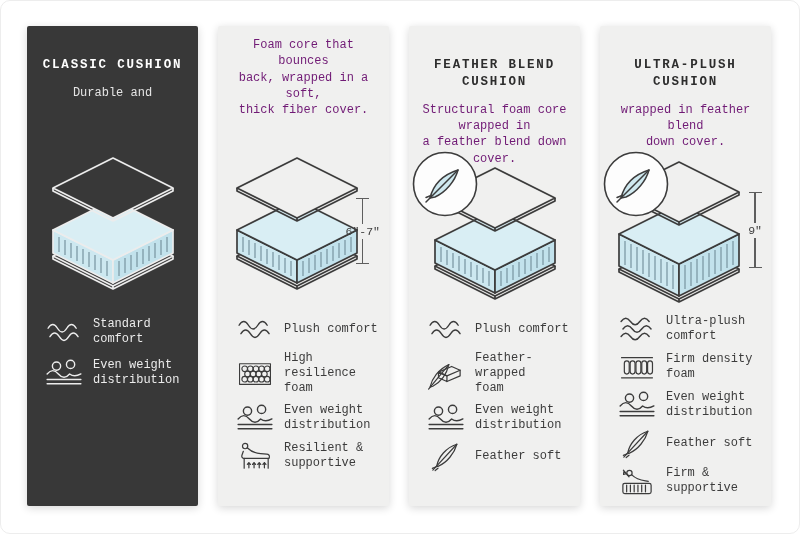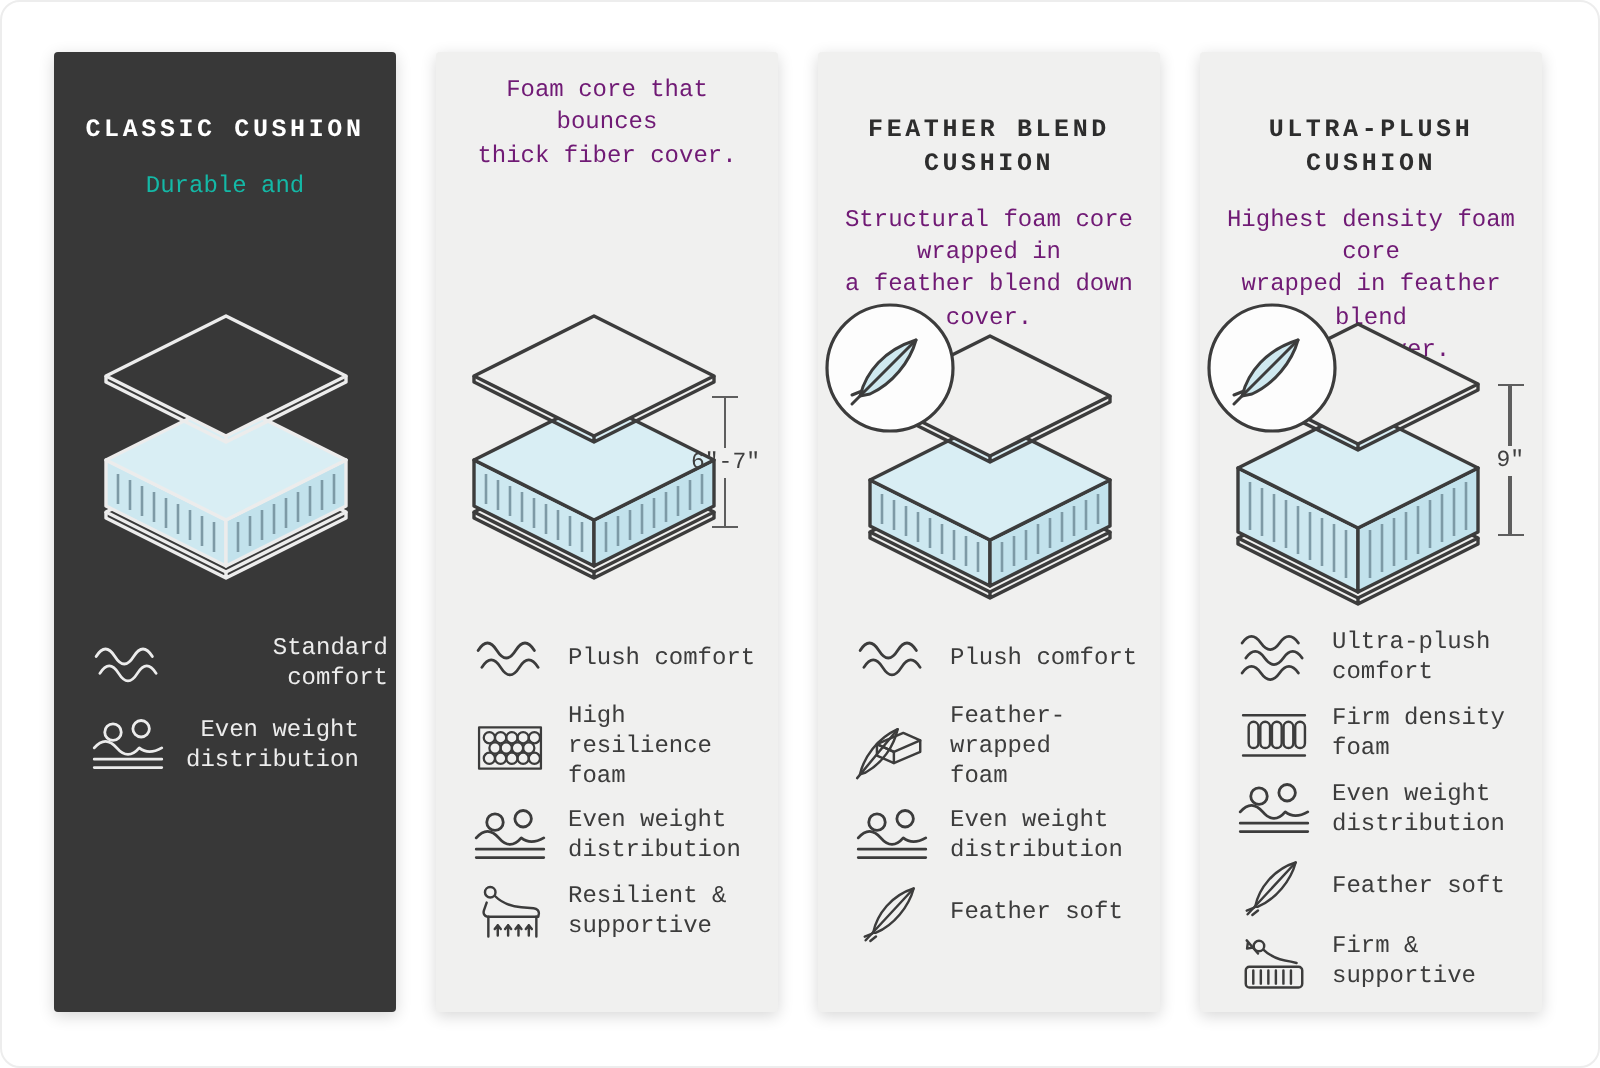--- a/index.html
+++ b/index.html
@@ -6,21 +6,21 @@
   body{width:800px;height:534px;position:relative;font-family:"Liberation Sans",sans-serif;overflow:hidden;}
   .frame{position:absolute;inset:0;border:1px solid #ededed;border-radius:10px;}
   .row{position:absolute;left:27px;top:26px;display:flex;gap:20px;}
   .card{position:relative;width:171px;height:480px;background:#f0f0ef;border-radius:2px;
         box-shadow:0 2px 8px rgba(0,0,0,.16);color:#3c3c3c;font-family:Liberation Mono, monospace;--panel:#f0f0ef;}
   .card.dark{background:#383838;color:#ececec;--panel:#383838;}
   .card h2{margin:31px 10px 0;text-align:center;font-size:12.5px;font-weight:bold;
            letter-spacing:1.8px;line-height:1.35;color:#2d2d2d;}
   .card.dark h2{color:#ffffff;}
   .desc{margin:11px 12px 0;text-align:center;font-size:12px;line-height:1.36;color:#701a75;}
-  .card.dark .desc{color:#14b8a6;}
+  .card.dark .desc{color:#e5e5e5;}
   .l{display:block;}
   .illus{position:absolute;top:128px;left:0;right:0;height:158px;
          display:flex;justify-content:center;align-items:flex-start;}
   .cushion{display:block;}
   
   .panel{fill:var(--panel);stroke:currentColor;stroke-width:1.7;stroke-linejoin:round;}
   .edge{fill:none;stroke:currentColor;stroke-width:1.7;stroke-linejoin:round;}
   .foamT{fill:#d9eef4;stroke:currentColor;stroke-width:1.7;stroke-linejoin:round;}
   .foamL{fill:#cde8f0;stroke:currentColor;stroke-width:1.7;stroke-linejoin:round;}
   .foamR{fill:#c2e2ec;stroke:currentColor;stroke-width:1.7;stroke-linejoin:round;}
@@ -30,21 +30,21 @@
   .badge .leaf{fill:#cfe9f0;stroke:currentColor;stroke-width:1.5;stroke-linejoin:round;}
   .badge .spine{fill:none;stroke:currentColor;stroke-width:1.5;stroke-linecap:round;}
   .dim{position:absolute;right:9px;top:44px;height:66px;display:flex;flex-direction:column;align-items:center;}
   .dim.tall{top:38px;height:76px;}
   .dim .cap{width:13px;border-top:1.5px solid #5e5e5e;}
   .dim .bar{width:1.5px;flex:1;background:#5e5e5e;}
   .dim .dlabel{font-size:11.5px;color:#3f3f3f;margin:1px 0;white-space:nowrap;}
   .features{position:absolute;top:287px;left:17px;right:4px;}
   .card.dark .features{top:290px;}
   .feat{display:flex;align-items:center;margin-bottom:6px;min-height:28px;}
-  .card.dark .feat{margin-bottom:9px;min-height:30px;text-align:right;}
+  .card.dark .feat{margin-bottom:9px;min-height:30px;}
   .ficon{width:40px;height:32px;flex:none;display:flex;align-items:center;justify-content:center;}
   .ficon svg{stroke:currentColor;fill:none;stroke-width:1.5;stroke-linecap:round;stroke-linejoin:round;}
   .flabel{margin-left:9px;font-size:12px;line-height:1.25;}
 </style>
 </head>
 <body>
 
 <svg width="0" height="0" style="position:absolute" aria-hidden="true">
 <defs>
   <symbol id="sym-cushion" viewBox="0 0 150 140">
@@ -186,20 +186,21 @@
             <span class="l">Even weight</span>
             <span class="l">distribution</span>
           </span>
       </div>
     </div>
   </section>
 
   <section class="card">
     <div class="desc">
       <span class="l">Foam core that bounces</span>
+      <span class="l">back, wrapped in a soft,</span>
       <span class="l">thick fiber cover.</span>
     </div>
     <div class="illus">
       <svg class="cushion" width="150" height="140" viewBox="0 0 150 140" style="margin-right:14px">
           <use href="#sym-cushion"></use>
         </svg>
       <div class="dim">
         <span class="cap"></span>
           <span class="bar"></span>
         <span class="dlabel">6"-7"</span>
@@ -322,21 +323,20 @@
       </div>
     </div>
   </section>
 
   <section class="card">
     <h2>
       <span class="l">ULTRA-PLUSH</span>
       <span class="l">CUSHION</span>
     </h2>
     <div class="desc">
-      <span class="l">Highest density foam core</span>
       <span class="l">wrapped in feather blend</span>
       <span class="l">down cover.</span>
     </div>
     <div class="illus">
       <svg class="cushion" width="150" height="150" viewBox="0 0 150 150" style="margin-right:14px;margin-top:4px">
           <use href="#sym-cushion-thick"></use>
         </svg>
       <svg class="badge" width="68" height="68" viewBox="0 0 68 68">
         <circle cx="34" cy="34" r="31.5"></circle>
         <path class="leaf" d="M19 48 C22 36 31 25 47 20 C44 31 35 42 24 47 Z"></path>

